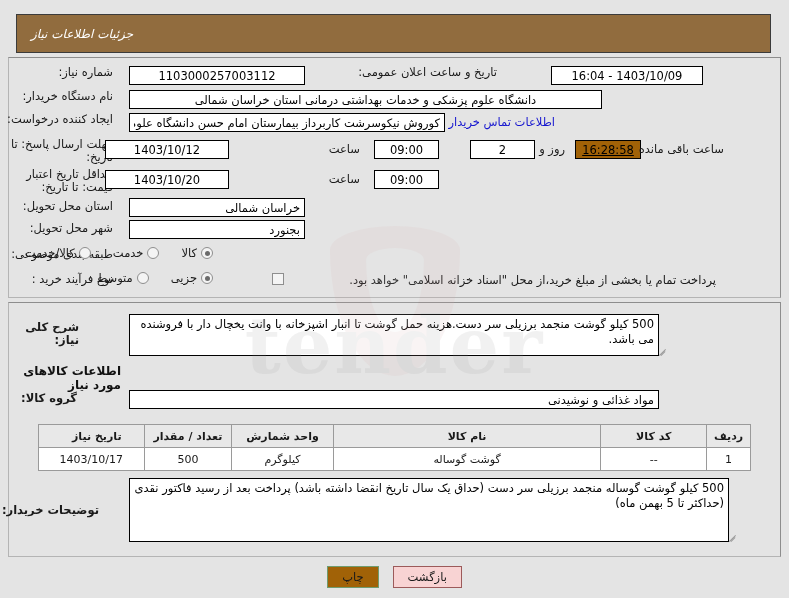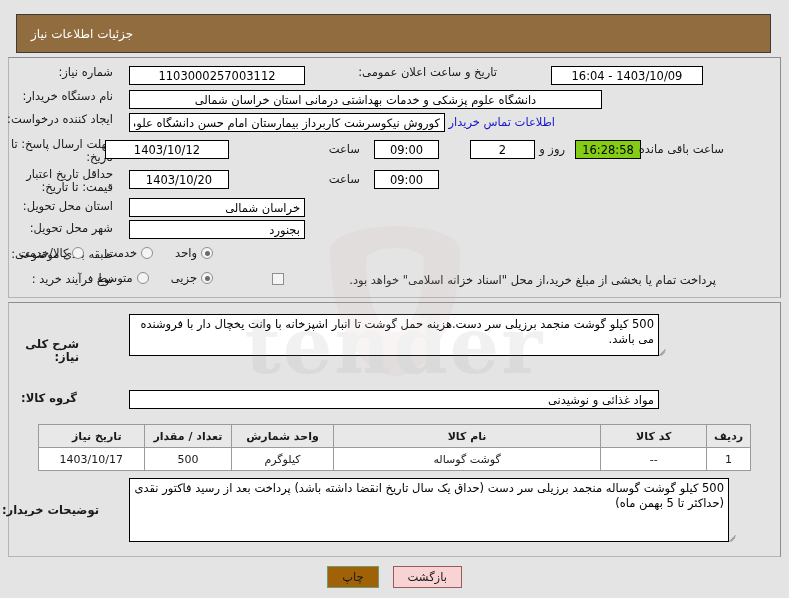--- a/index.html
+++ b/index.html
@@ -65,20 +65,21 @@
     height: 39px;
     background: #916c3e;
     border: 1px solid #3b3b3b;
     box-sizing: border-box;
     color: #ffffff;
     font-size: 12px;
     display: flex;
     align-items: center;
     justify-content: flex-start;
     padding-right: 0;
+    font-style: italic;
   }
   .header-bar span {
     margin-right: auto;
     padding-left: 14px;
   }
 
   
   .panel {
     position: absolute;
     background: #e4e4e4;
@@ -115,21 +116,21 @@
     color: #000000;
     height: 19px;
     line-height: 17px;
     padding: 0 4px;
     text-align: center;
     direction: rtl;
     outline: none;
   }
   .fld.rtl-right { text-align: right; }
   .fld.ltr { direction: ltr; text-align: center; }
-  .fld.cream { background: #84cc16; }
+  .fld.cream { background: #a16207; text-decoration: underline; }
 
   .link {
     color: #1515cf;
     font-size: 11.5px;
     text-decoration: none;
     cursor: pointer;
     white-space: nowrap;
   }
 
   .inline-lbl {
@@ -309,41 +310,41 @@
   <span class="inline-lbl" style="position:absolute; right:424px; top:142px;">ساعت</span>
   <input class="fld ltr" style="position: absolute; right: 350px; top: 140px; width: 65px;" readonly="" value="09:00">
   <input class="fld ltr" style="position: absolute; right: 254px; top: 140px; width: 65px;" readonly="" value="2">
   <span class="inline-lbl" style="position:absolute; right:219px; top:142px;">روز و</span>
   <input class="fld ltr cream" style="position: absolute; right: 148px; top: 140px; width: 66px;" readonly="" value="16:28:58">
   <span class="inline-lbl" style="position:absolute; right:60px; top:142px;">ساعت باقی مانده</span>
 
   <div class="row" style="right:676px; top:168px; width:106px;">
     <span class="lbl">حداقل تاریخ اعتبار قیمت: تا تاریخ:</span>
   </div>
-  <input class="fld ltr" style="position: absolute; right: 560px; top: 170px; width: 100px; margin-right: 0px;" readonly="" value="1403/10/20">
+  <input class="fld ltr" style="position: absolute; right: 560px; top: 170px; width: 124px; margin-right: 0px;" readonly="" value="1403/10/20">
   <span class="inline-lbl" style="position:absolute; right:424px; top:172px;">ساعت</span>
   <input class="fld ltr" style="position: absolute; right: 350px; top: 170px; width: 65px;" readonly="" value="09:00">
 
   <div class="row" style="right:676px; top:200px;align-items:flex-end;">
     <span class="lbl">استان محل تحویل:</span>
   </div>
   <input class="fld rtl-right" style="position: absolute; right: 484px; top: 198px; width: 176px;" readonly="" value="خراسان شمالی">
 
   <div class="row" style="right:676px; top:222px;">
     <span class="lbl">شهر محل تحویل:</span>
   </div>
   <input class="fld rtl-right" style="position: absolute; right: 484px; top: 220px; width: 176px;" readonly="" value="بجنورد">
 
   <div class="row" style="right:676px; top:248px;">
     <span class="lbl">طبقه بندی موضوعی:</span>
   </div>
   <div class="radio-group" style="position:absolute; right:576px; top:246px;">
     <div class="radio-item">
       <span class="radio on"></span>
-      <span class="inline-lbl">واحد</span>
+      <span class="inline-lbl">کالا</span>
     </div>
     <div class="radio-item">
       <span class="radio"></span>
       <span class="inline-lbl">خدمت</span>
     </div>
     <div class="radio-item">
       <span class="radio"></span>
       <span class="inline-lbl">کالا/خدمت</span>
     </div>
   </div>
@@ -359,26 +360,27 @@
     <div class="radio-item">
       <span class="radio"></span>
       <span class="inline-lbl">متوسط</span>
     </div>
   </div>
   <span class="checkbox" style="position:absolute; right:505px; top:273px;"></span>
   <span class="inline-lbl" style="position:absolute; right:68px; top:273px; left:auto;">پرداخت تمام یا بخشی از مبلغ خرید،از محل "اسناد خزانه اسلامی" خواهد بود.</span>
 
   <div class="panel" id="panel-desc"></div>
 
-  <div class="row" style="right:710px; top:338px;">
+  <div class="row" style="right:710px; top:321px;">
     <span class="lbl lbl-b">شرح کلی نیاز:</span>
   </div>
   <textarea class="ta" style="position: absolute; right: 130px; top: 314px; width: 530px; height: 42px;">500 کیلو گوشت منجمد برزیلی سر دست.هزینه حمل گوشت تا انبار اشپزخانه با وانت یخچال دار با فروشنده می باشد.</textarea>
   <span class="resize-grip" style="right:122px; top:346px;"></span>
 
+  <div class="sect-title" style="right:668px; top:364px;">اطلاعات کالاهای مورد نیاز</div>
 
   <div class="row" style="right:712px; top:392px;">
     <span class="lbl lbl-b">گروه کالا:</span>
   </div>
   <input class="fld rtl-right" style="position: absolute; right: 130px; top: 390px; width: 530px;" readonly="" value="مواد غذائی و نوشیدنی">
 
   <table class="items" style="right:38px; top:424px; width:713px;">
     <thead>
       <tr>
         <th style="width:36px;">ردیف</th>

